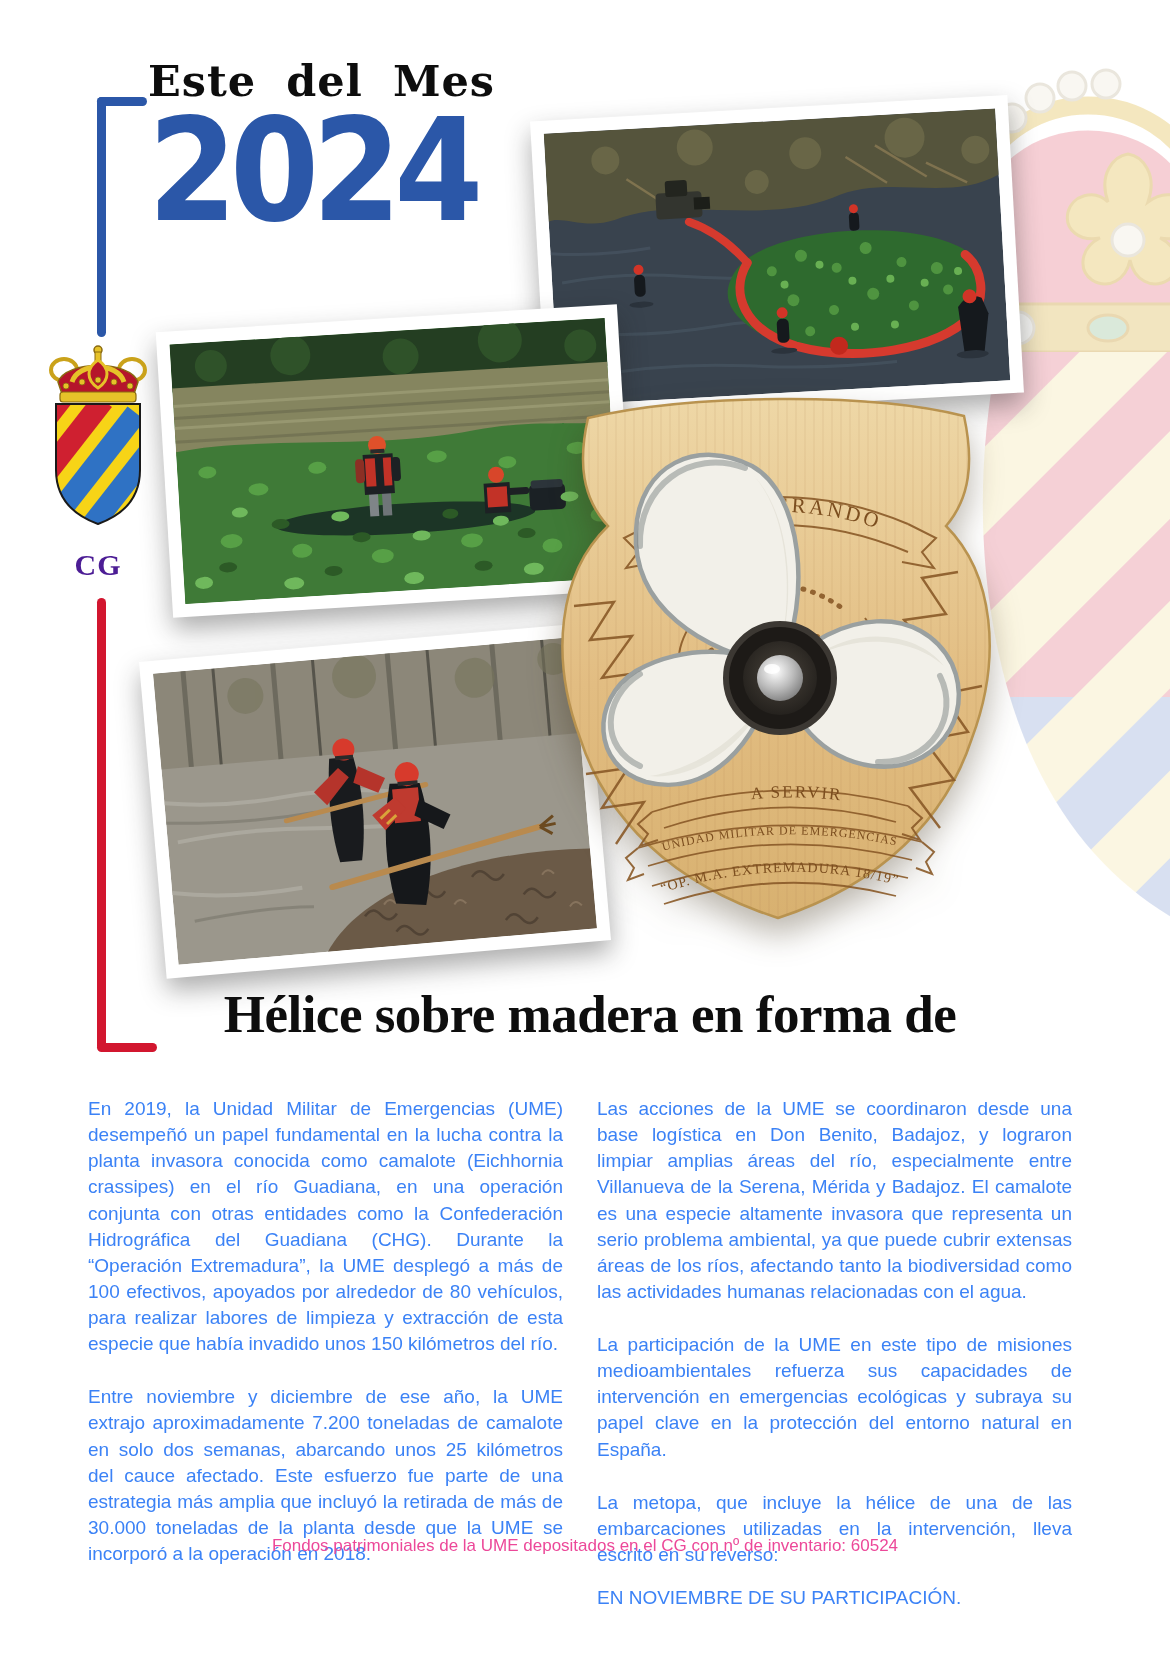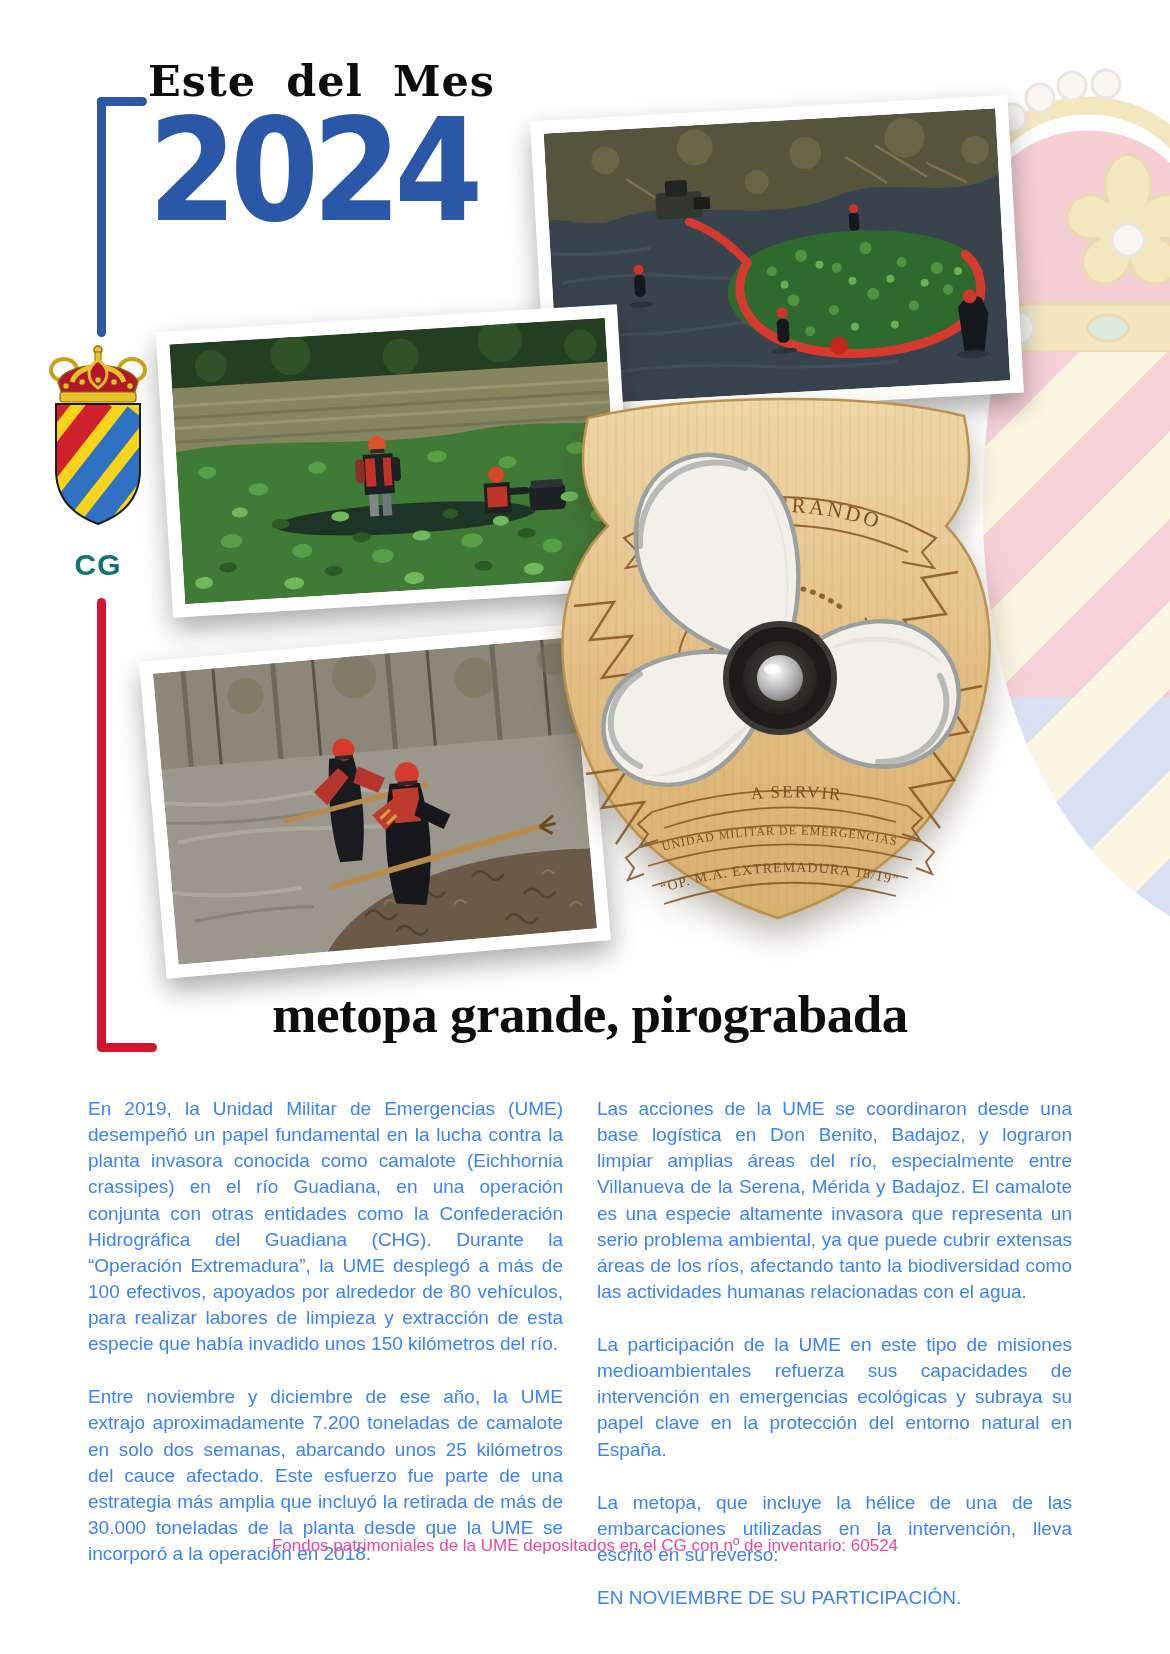--- a/index.html
+++ b/index.html
@@ -16,22 +16,22 @@
   .masthead{position:absolute;left:148px;top:60px;z-index:5;}
   .kicker{font-family:"DejaVu Serif", serif;font-weight:bold;font-size:43px;
           letter-spacing:1px;word-spacing:14px;color:#0d0d0d;line-height:1;}
   .month{font-family:"DejaVu Sans", sans-serif;font-weight:bold;font-size:47px;
          letter-spacing:1px;color:#d2162f;line-height:1.08;margin-top:4px;}
   .year{font-family:"DejaVu Sans", sans-serif;font-weight:bold;font-size:128px;
         letter-spacing:-7px;color:#2b57a8;line-height:.92;margin-top:2px;
         transform:scaleY(1.12);transform-origin:left top;}
   
   .emblem{position:absolute;left:42px;top:342px;width:112px;text-align:center;z-index:5;}
-  .emblem .cg{font-family:Liberation Sans, sans-serif;font-weight:bold;font-size:30px;
-              color:#0f766e;margin-top:6px;letter-spacing:1px;}
+  .emblem .cg{font-family:Liberation Serif, serif;font-weight:bold;font-size:30px;
+              color:#4c1d95;margin-top:6px;letter-spacing:1px;}
   
   .photo{position:absolute;background:#fff;padding:13px;
          box-shadow:0 12px 26px rgba(35,35,35,.38);}
   .photo svg{display:block;}
   
   .plaque{position:absolute;left:540px;top:366px;z-index:6;
           filter:drop-shadow(0 16px 16px rgba(60,45,20,.35));}
   
   .watermark{position:absolute;left:958px;top:52px;z-index:1;opacity:.55;}
   
@@ -469,21 +469,21 @@
       </g>
       <circle cx="240" cy="312" r="54" fill="#1d1a17"></circle>
       <circle cx="240" cy="312" r="54" fill="none" stroke="#3c3833" stroke-width="6"></circle>
       <circle cx="240" cy="312" r="37" fill="url(#hubface)"></circle>
       <circle cx="240" cy="312" r="23" fill="url(#chrome)"></circle>
       <ellipse cx="232" cy="303" rx="8" ry="5" fill="#ffffff" opacity=".85"></ellipse>
     </g>
   </svg>
 
   <div class="piece-title">
-    <div>metopa grande, pirograbada</div>
+    <div>Hélice sobre madera en forma de</div>
   </div>
 
   <div class="columns">
     <div class="col">
       <p>En 2019, la Unidad Militar de Emergencias (UME) desempeñó un papel fundamental en la lucha contra la planta invasora conocida como camalote (Eichhornia crassipes) en el río Guadiana, en una operación conjunta con otras entidades como la Confederación Hidrográfica del Guadiana (CHG). Durante la “Operación Extremadura”, la UME desplegó a más de 100 efectivos, apoyados por alrededor de 80 vehículos, para realizar labores de limpieza y extracción de esta especie que había invadido unos 150 kilómetros del río.</p>
       <p>Entre noviembre y diciembre de ese año, la UME extrajo aproximadamente 7.200 toneladas de camalote en solo dos semanas, abarcando unos 25 kilómetros del cauce afectado. Este esfuerzo fue parte de una estrategia más amplia que incluyó la retirada de más de 30.000 toneladas de la planta desde que la UME se incorporó a la operación en 2018.</p>
     </div>
     <div class="col">
       <p>Las acciones de la UME se coordinaron desde una base logística en Don Benito, Badajoz, y lograron limpiar amplias áreas del río, especialmente entre Villanueva de la Serena, Mérida y Badajoz. El camalote es una especie altamente invasora que representa un serio problema ambiental, ya que puede cubrir extensas áreas de los ríos, afectando tanto la biodiversidad como las actividades humanas relacionadas con el agua.</p>
       <p>La participación de la UME en este tipo de misiones medioambientales refuerza sus capacidades de intervención en emergencias ecológicas y subraya su papel clave en la protección del entorno natural en España.</p>

